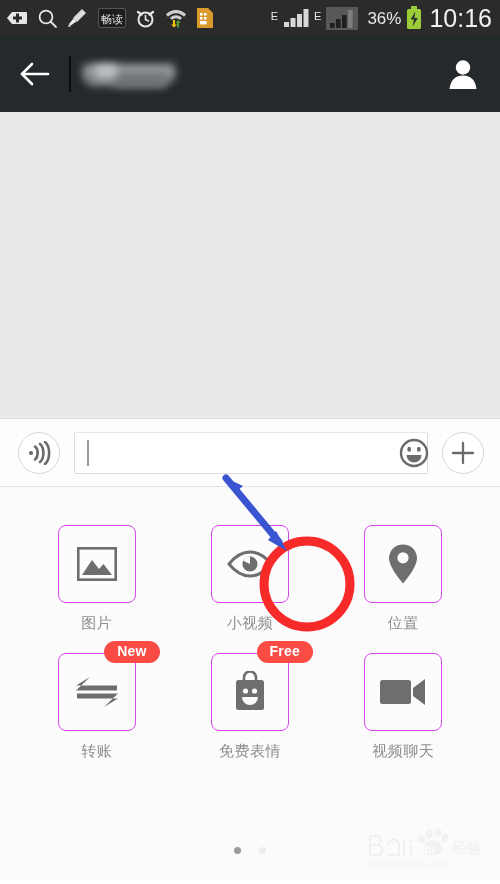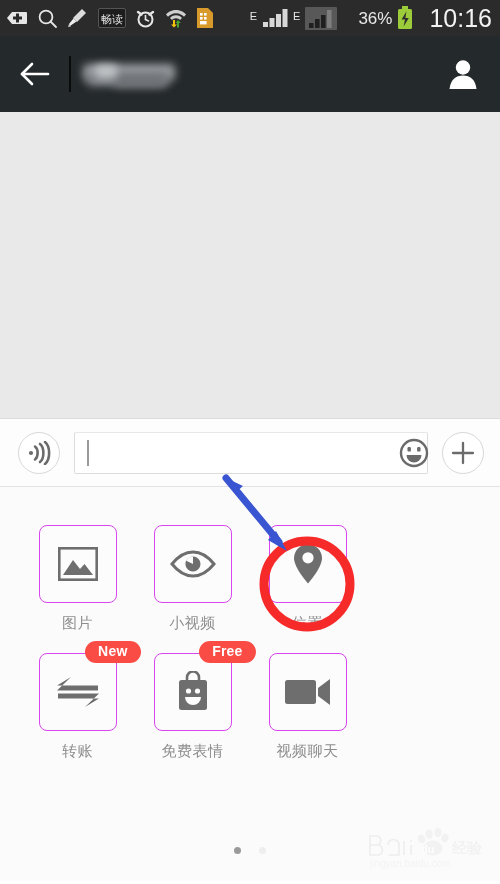--- a/index.html
+++ b/index.html
@@ -38,29 +38,29 @@
   .sb-right {
     display: flex;
     align-items: center;
     gap: 5px;
   }
   .sb-ico { display: block; }
   .sb-time {
     color: #f2f2f2;
     font-size: 25px;
     letter-spacing: 0px;
-    margin-left: 11px;
+    margin-left: 2px;
     font-weight: 400;
     line-height: 1;
   }
   .sb-pct {
     color: #e8e8e8;
     font-size: 17px;
     line-height: 1;
-    margin-left: 16px;
+    margin-left: 4px;
   }
   .sb-e {
     color: #e8e8e8;
     font-size: 11px;
     line-height: 1;
     align-self: flex-start;
     margin-top: 5px;
   }
   .sig-box {
     background: #585858;
@@ -168,21 +168,21 @@
   }
 
   
   .panel {
     position: relative;
     background: #fbfbfb;
     height: 394px;
   }
   .grid {
     display: grid;
-    grid-template-columns: repeat(4, 1fr);
+    grid-template-columns: repeat(3, 1fr);
     padding: 38px 20px 0 20px;
     box-sizing: border-box;
     row-gap: 26px;
   }
   .cell {
     display: flex;
     flex-direction: column;
     align-items: center;
     position: relative;
   }

